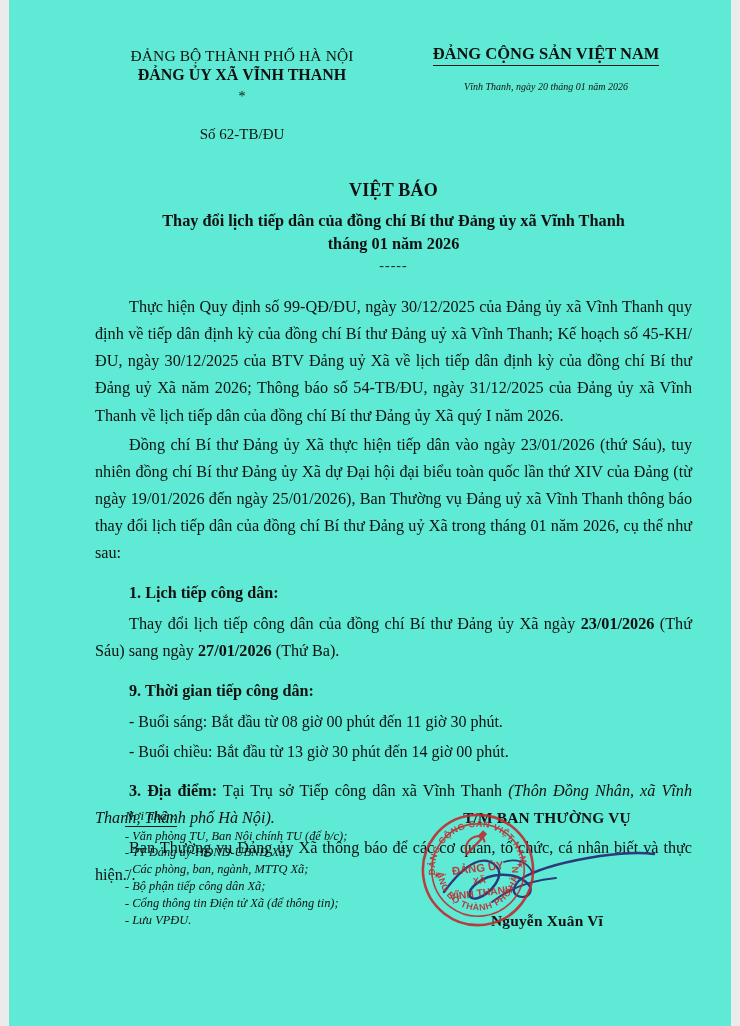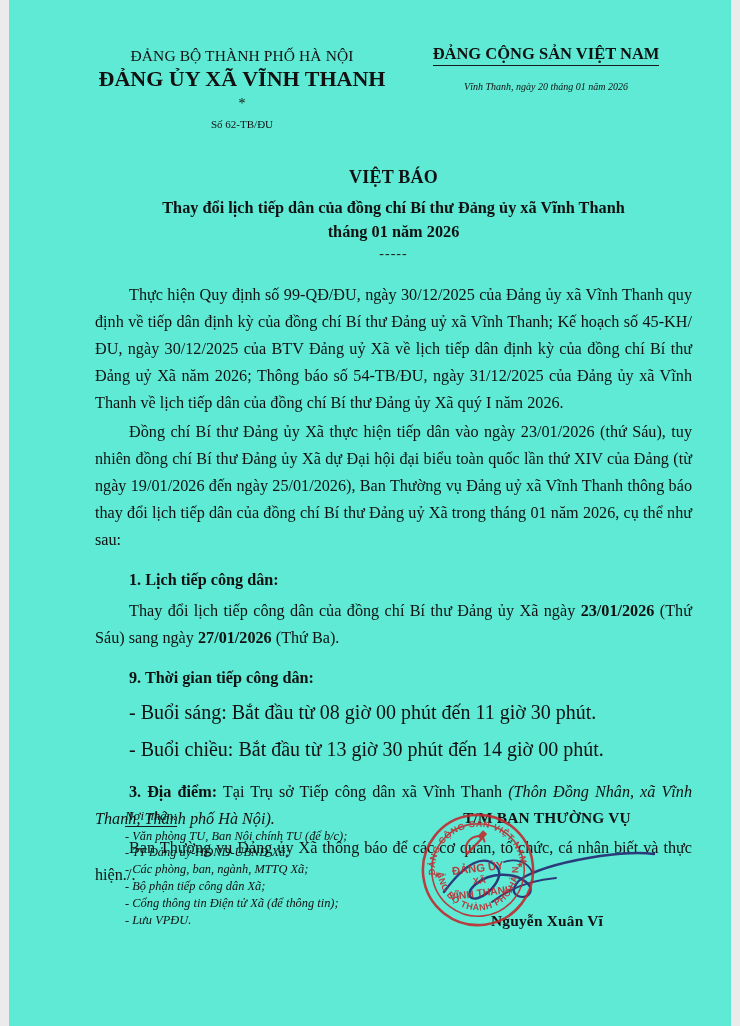--- a/index.html
+++ b/index.html
@@ -68,32 +68,32 @@
     text-align: center;
   }
   .org-line1 {
     font-size: 15.5px;
     letter-spacing: .1px;
     line-height: 1.24;
     white-space: nowrap;
   }
   .org-line2 {
     font-weight: bold;
-    font-size: 22px;
+    font-size: 16px;
     line-height: 1.24;
     white-space: nowrap;
   }
   .org-star {
     font-size: 14px;
     line-height: 1.5;
     margin-top: 1px;
   }
   .doc-number {
-    font-size: 11px;
-    margin-top: 4px;
+    font-size: 15px;
+    margin-top: 19px;
     white-space: nowrap;
   }
   .national {
     font-weight: bold;
     font-size: 16.5px;
     display: inline-block;
     border-bottom: 1.3px solid #1a1a1a;
     padding-bottom: 1px;
     white-space: nowrap;
   }
@@ -146,21 +146,21 @@
   }
   p.heading {
     margin: 13px 0 4px 0;
     font-size: 16.2px;
     line-height: 1.67;
     text-indent: 34px;
     font-weight: bold;
   }
   p.item {
     margin: 0 0 3px 0;
-    font-size: 20px;
+    font-size: 16px;
     line-height: 1.67;
     text-indent: 34px;
   }
   p.sec3 {
     margin: 13px 0 2px 0;
     font-size: 16.2px;
     line-height: 1.67;
     text-align: justify;
     text-indent: 34px;
   }

